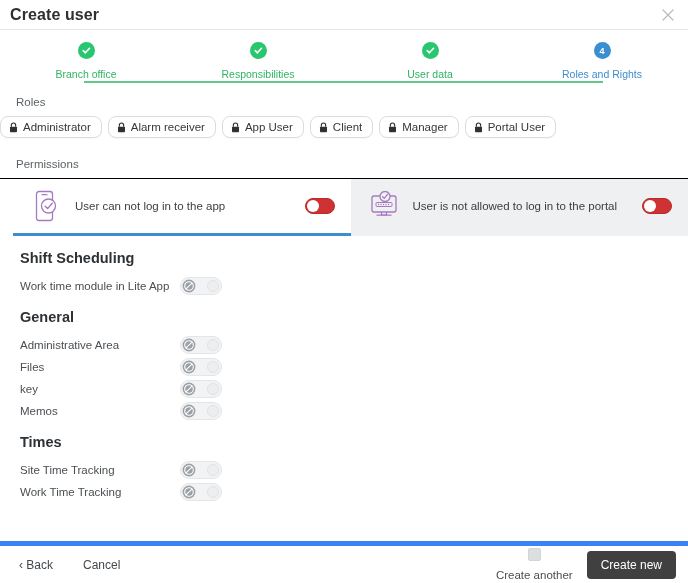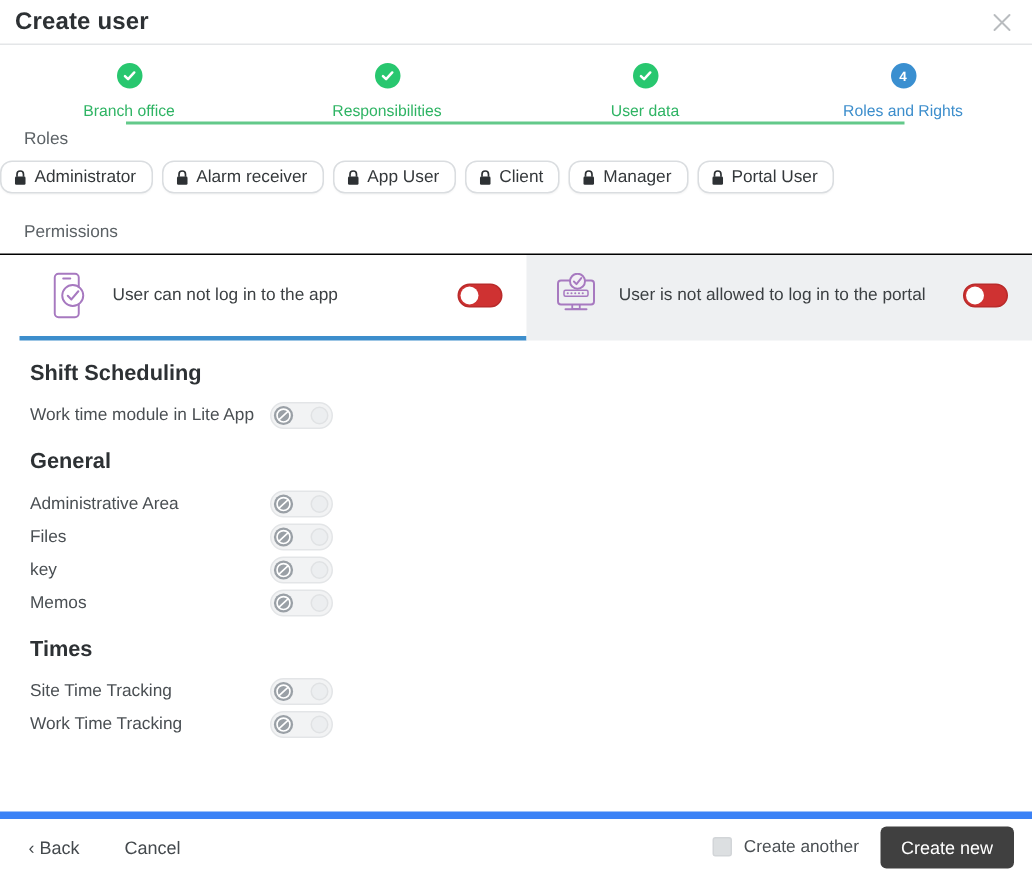--- a/index.html
+++ b/index.html
@@ -38,21 +38,21 @@
   .step { flex: 1; display:flex; flex-direction:column; align-items:center; position:relative; z-index:2; }
   .step-circle {
     width: 17px; height: 17px; border-radius: 50%;
     display:flex; align-items:center; justify-content:center;
     background:#28c76f; color:#fff;
   }
   .step-circle.blue { background: #3a8fd0; font-size: 9px; font-weight: bold; }
   .step-circle svg { display:block; }
   .step-label { margin-top: 9px; font-size: 10.5px; color: #2fb464; white-space: nowrap; }
   .step-label.blue { color: #3d8ecc; }
-  .roles-label { font-size: 11.5px; color: #5c6266; margin-top: 2px; margin-bottom: 8px; padding-left: 16px; }
+  .roles-label { font-size: 11.5px; color: #5c6266; margin-top: 11px; margin-bottom: 8px; padding-left: 16px; }
   .chips { display: flex; gap: 6px; padding-left: 0px; }
   .chip {
     display:flex; align-items:center; gap:5px;
     border: 1px solid #dadde0; border-radius: 8px;
     background:#fff; padding: 4px 10px 4px 8px;
     font-size: 11.5px; color: #34383b; white-space:nowrap;
     box-shadow: 0 1px 1px rgba(0,0,0,0.03);
     height: 22px;
   }
   .chip:first-child { margin-left: 0px; }
@@ -118,21 +118,21 @@
   }
   .btn {
     font-size: 12px; border-radius: 4px;
     border: 1px solid transparent; background:#fff;
     padding: 6px 12px; cursor: pointer; color: #44494d;
     font-family: "Liberation Sans", sans-serif;
   }
   .btn-back { padding-left: 8px; }
   .btn-cancel { margin-left: 4px; }
   .footer-spacer { flex: 1; }
-  .create-another { display:flex; align-items:center; gap: 8px; margin-right: 14px; cursor:pointer; }
+  .create-another { display:flex; align-items:center; gap: 8px; margin-right: 14px; cursor:pointer;flex-direction:column; }
   .checkbox {
     width: 13px; height: 13px; border-radius: 2px;
     background: #dcdfe1; border: 1px solid #d2d5d8;
   }
   .create-another-label { font-size: 11.5px; color: #4a4f53; }
   .btn-primary {
     background: #404040; color: #fff; border: none;
     border-radius: 4px; font-size: 12px;
     padding: 7px 14px; cursor: pointer;
     font-family: "Liberation Sans", sans-serif;

